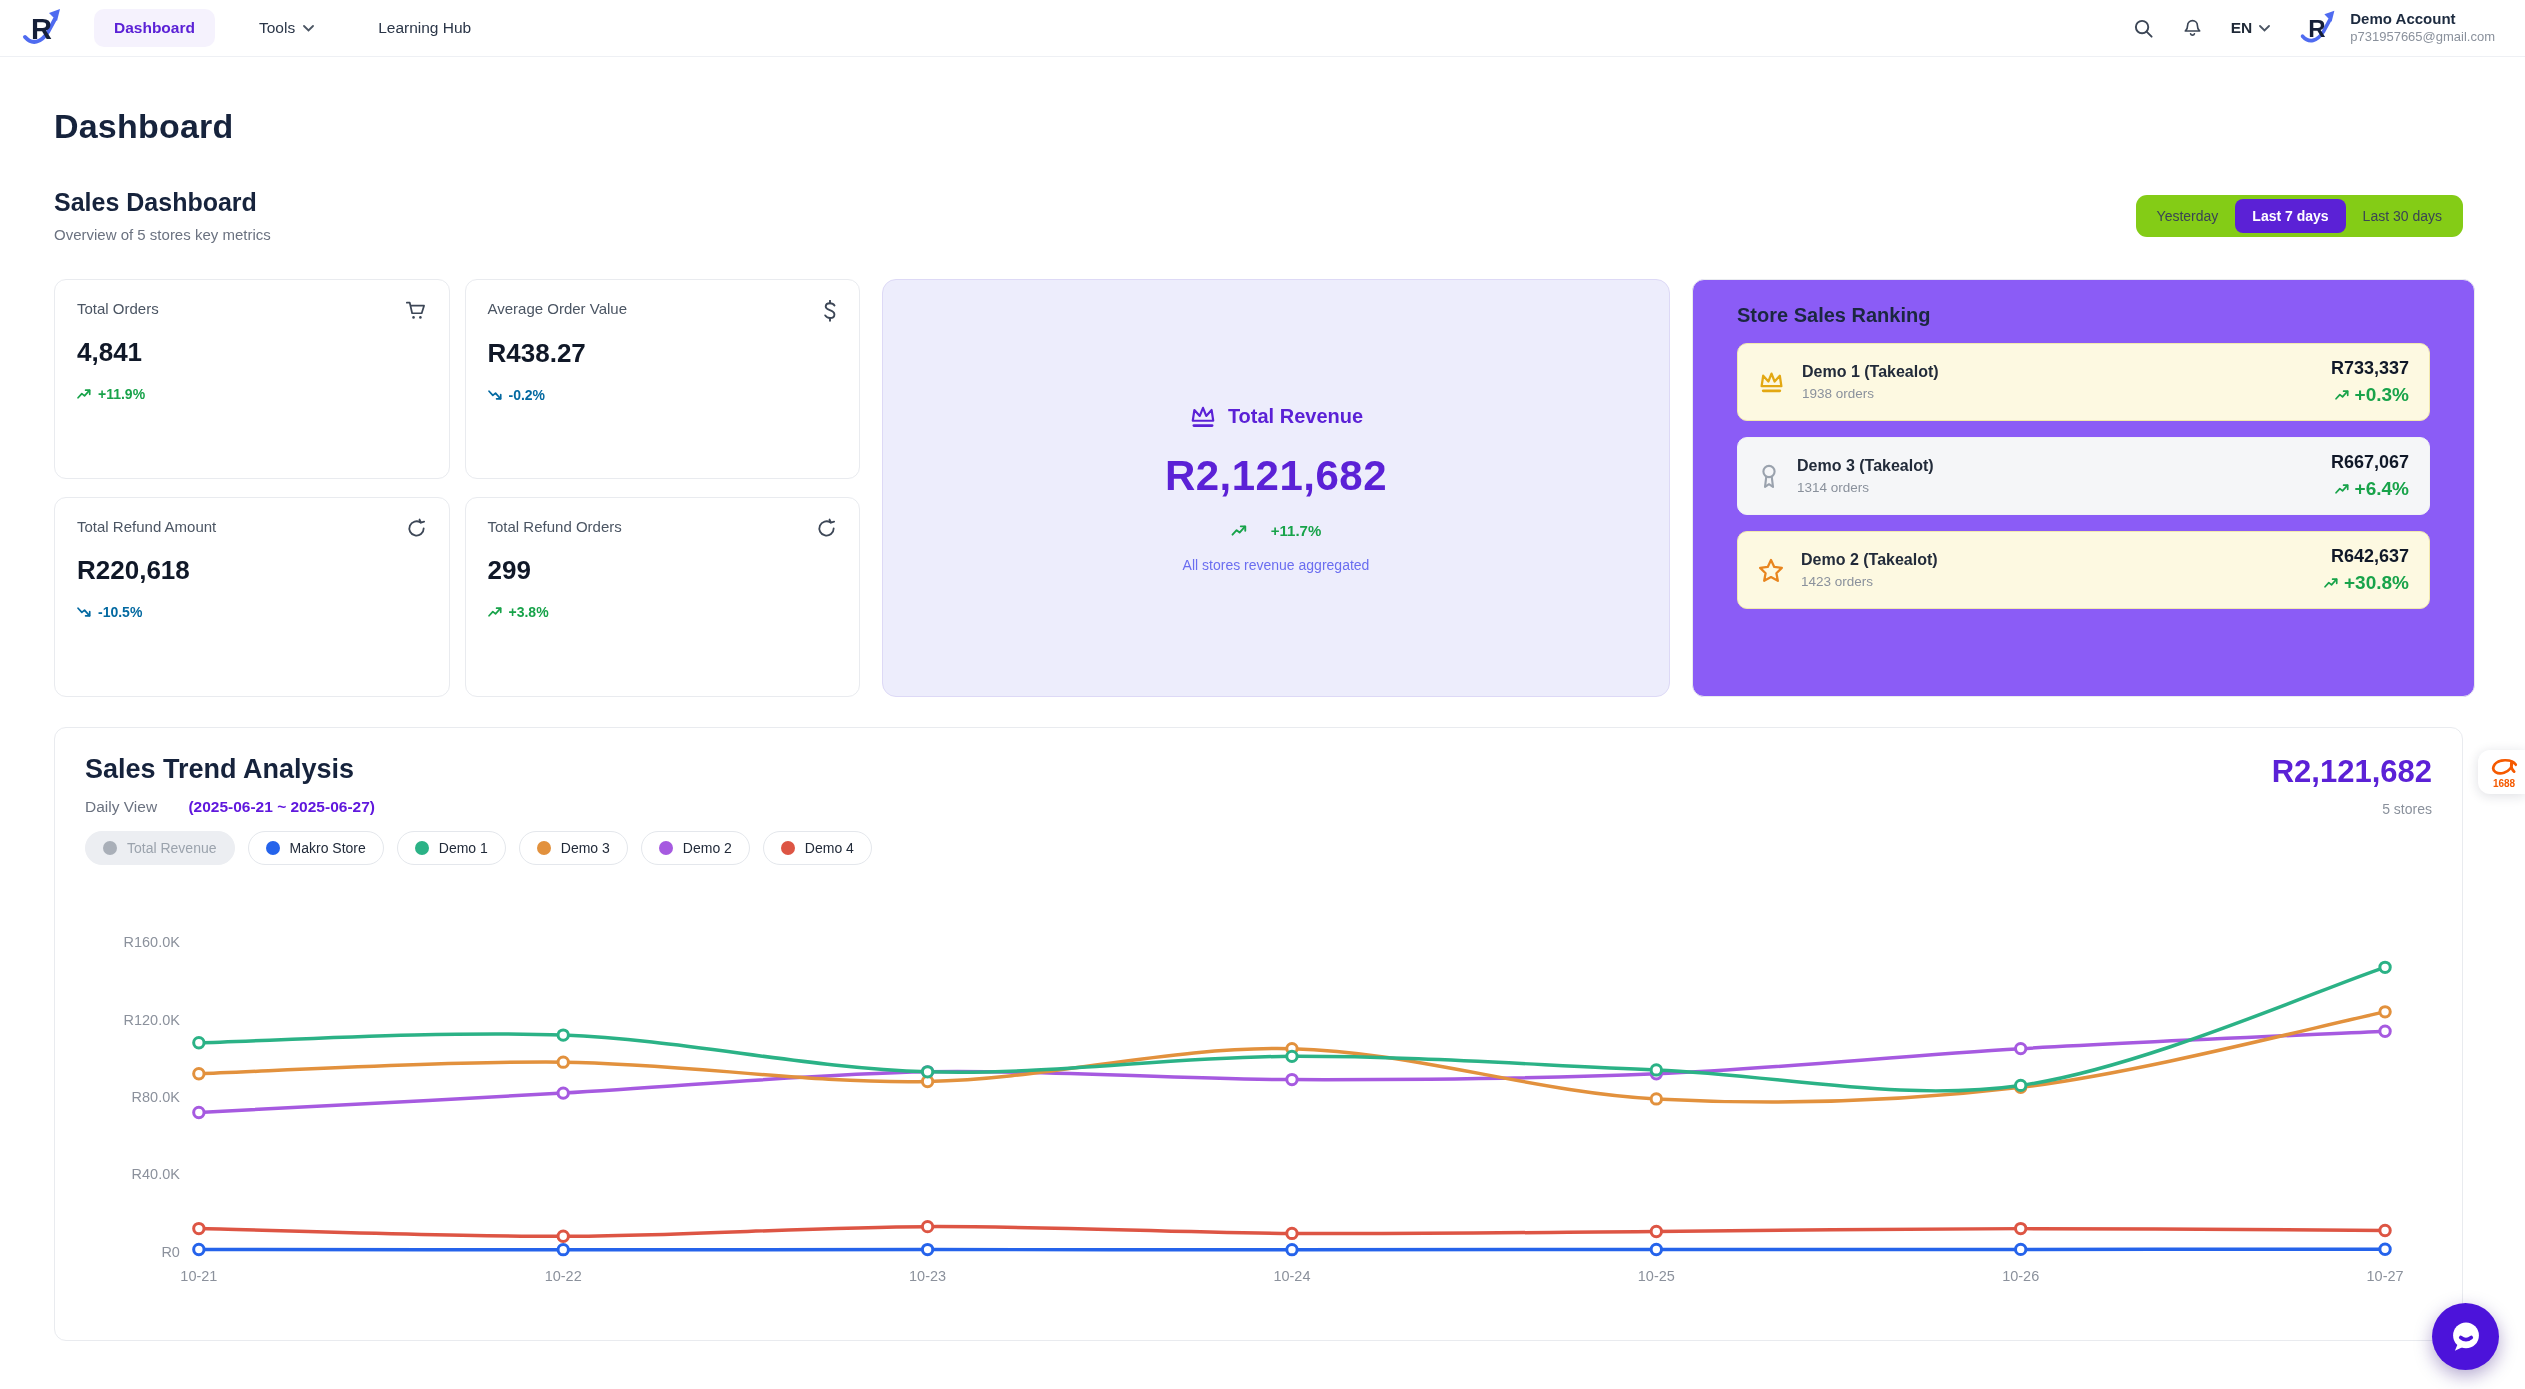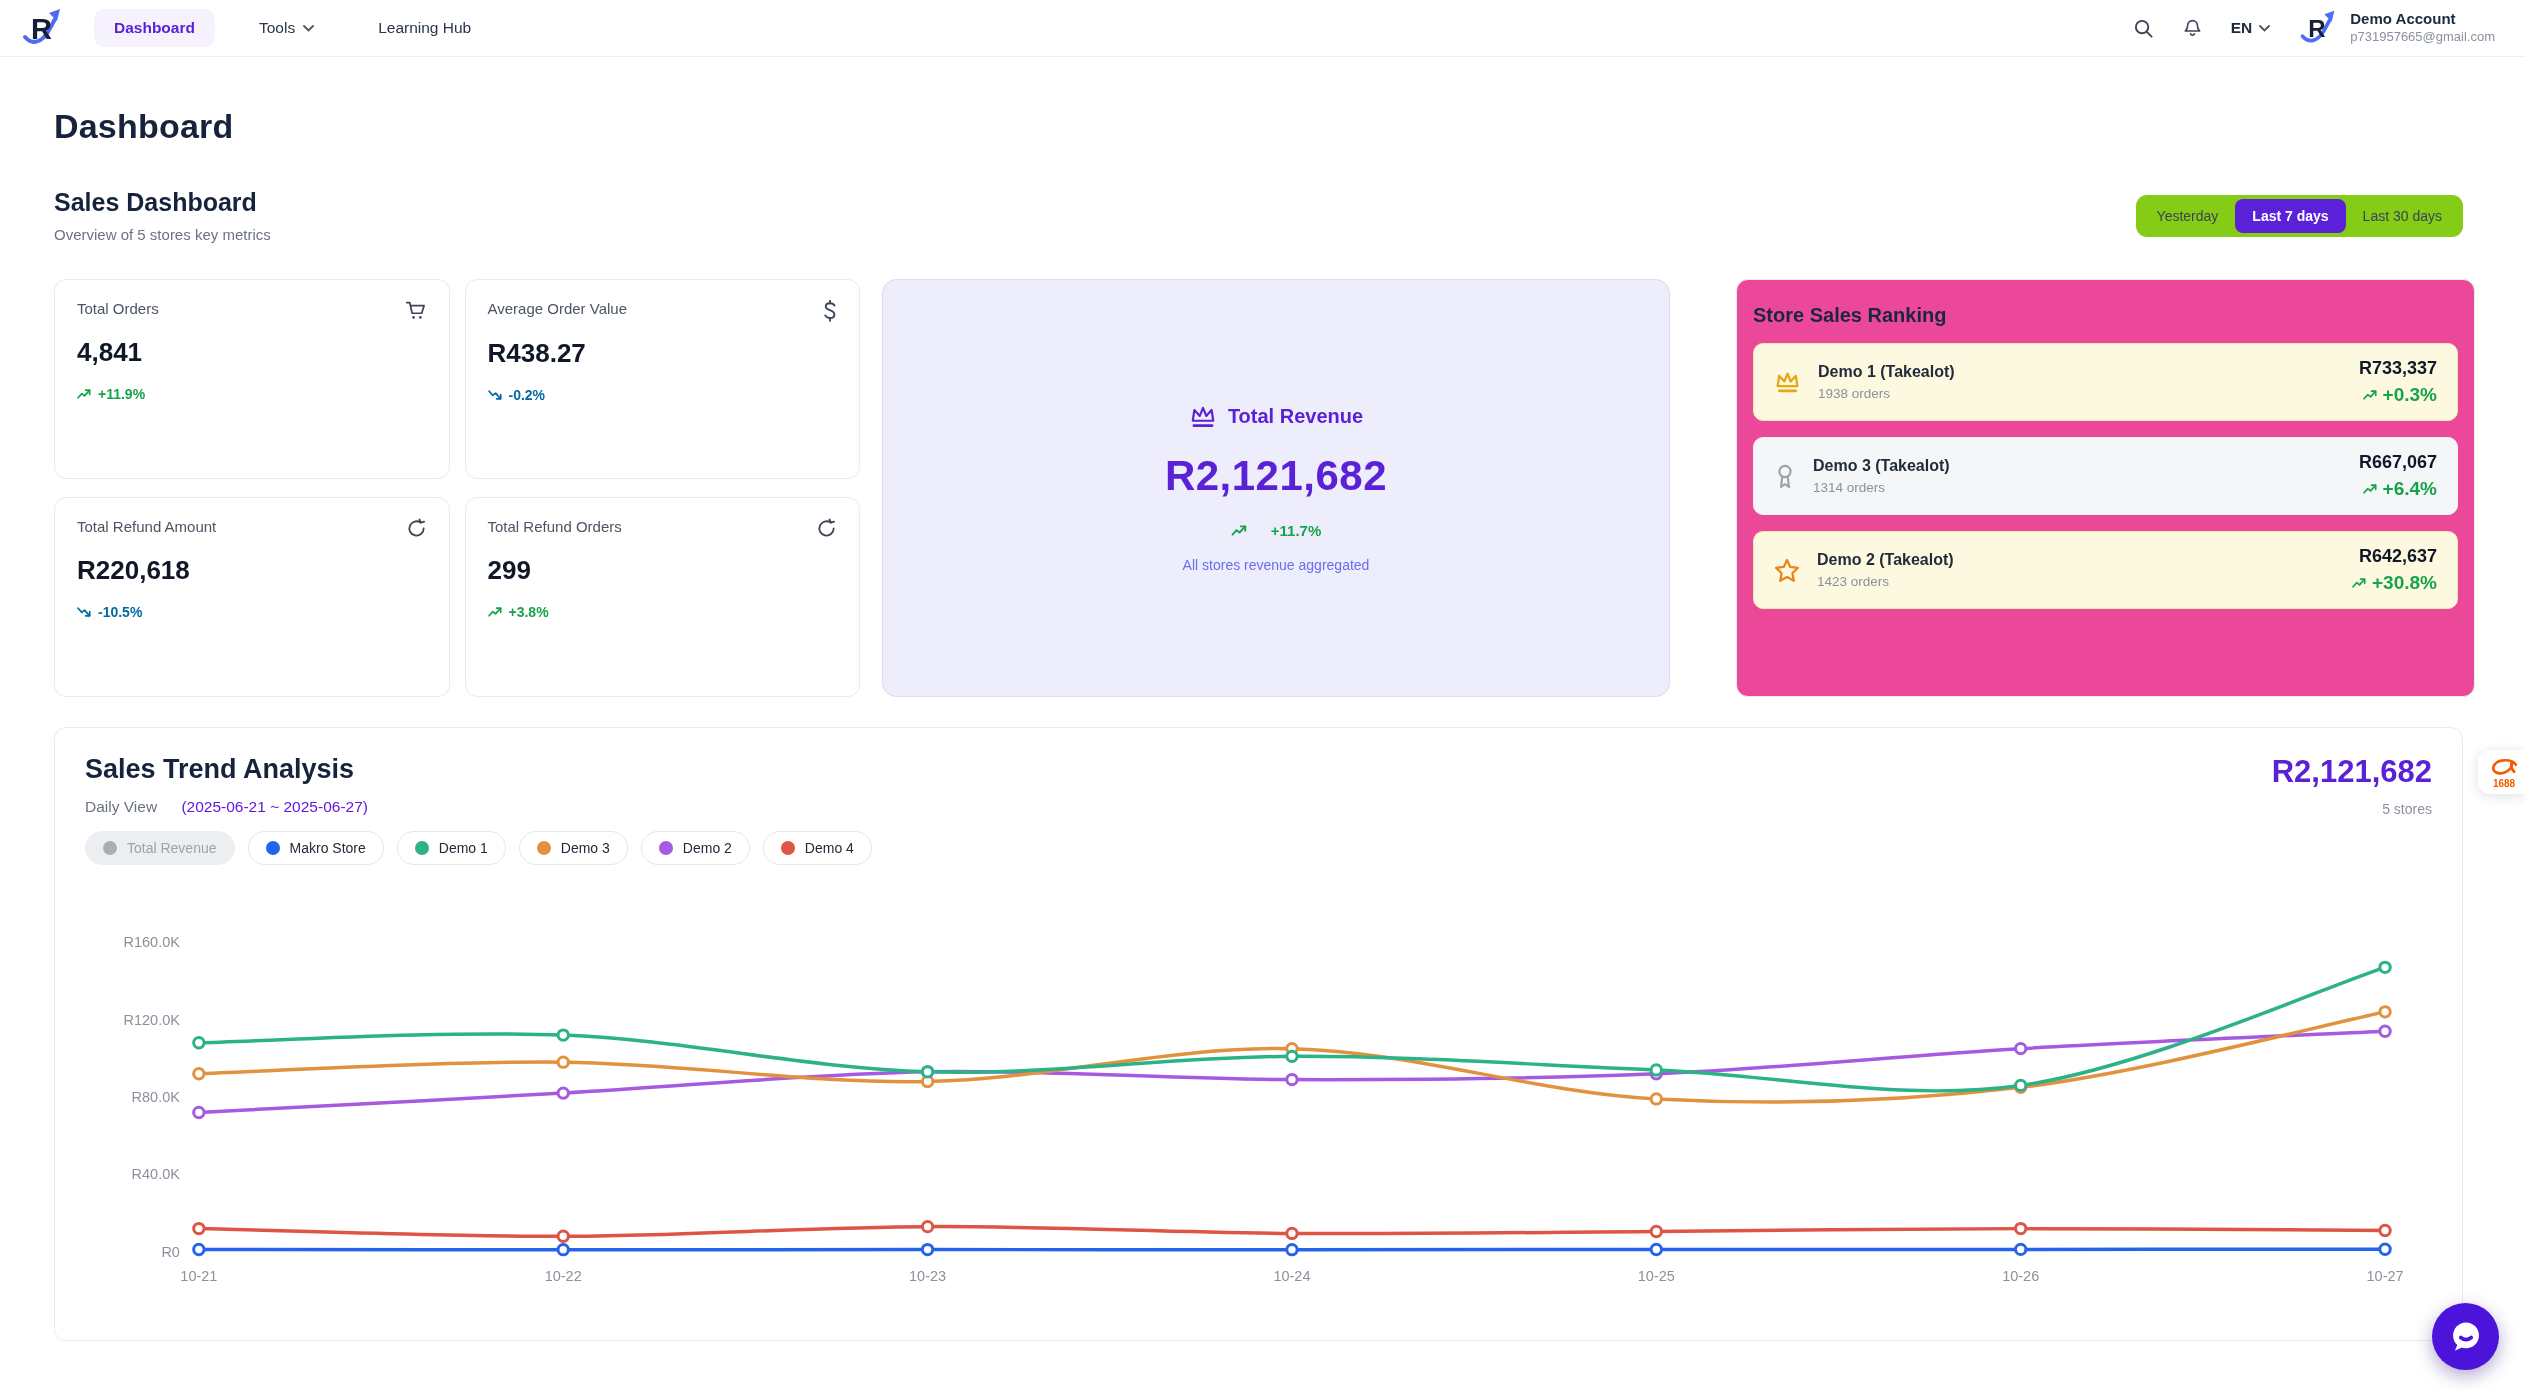--- a/index.html
+++ b/index.html
@@ -48,39 +48,39 @@
   .metric-value{font-size:26px;font-weight:800;color:#101828;margin-top:16px;}
   .metric-delta{margin-top:18px;font-size:14px;font-weight:700;display:flex;align-items:center;gap:7px;}
   .up{color:#18a34a;} .down{color:#0369a1;}
   .revenue-card{background:#ededfc;border:1px solid #ddd9f6;border-radius:14px;
     display:flex;flex-direction:column;align-items:center;justify-content:center;}
   .rev-head{display:flex;align-items:center;gap:11px;color:#5b21d6;font-size:20px;font-weight:700;}
   .rev-value{font-size:42px;font-weight:800;color:#5b21d6;margin-top:22px;letter-spacing:.5px;}
   .rev-delta{margin-top:22px;font-size:15px;font-weight:700;display:flex;align-items:center;gap:24px;}
   .rev-caption{margin-top:18px;font-size:14px;color:#6a6df0;}
   
-  .ranking-card{background:#ec4899;border:1px solid #e9ebef;border-radius:12px;padding:24px 16px;margin-left:44px;}
+  .ranking-card{background:#8b5cf6;border:1px solid #e9ebef;border-radius:12px;padding:24px 44px;}
   .ranking-title{font-size:20px;font-weight:800;color:#1b2740;}
   .rank-row{display:flex;align-items:center;gap:17px;border-radius:10px;padding:14px 20px;margin-top:16px;cursor:pointer;}
   .rank-row.hl{background:#fdf9e1;border:1px solid #f2e9ae;}
   .rank-row.nm{background:#f5f6f8;border:1px solid #f1f2f5;}
   .rank-info{flex:1;}
   .rank-name{font-size:16px;font-weight:700;color:#222b3a;}
   .rank-orders{font-size:13.5px;color:#8a919c;margin-top:5px;}
   .rank-right{text-align:right;}
   .rank-value{font-size:18px;font-weight:800;color:#101828;}
   .rank-delta{font-size:19px;font-weight:700;margin-top:5px;display:flex;align-items:center;gap:6px;justify-content:flex-end;}
   
   .trend-card{margin-top:30px;background:#fff;border:1px solid #e9ebef;border-radius:12px;
     padding:26px 30px;height:614px;}
   .trend-head{display:flex;justify-content:space-between;align-items:flex-start;}
   .trend-title{font-size:27px;font-weight:800;color:#16233c;}
   .trend-sub{margin-top:13px;font-size:15.5px;}
   .view-label{color:#6b7280;}
-  .date-range{color:#6018dd;font-weight:400;margin-left:20px;}
+  .date-range{color:#6018dd;font-weight:700;margin-left:27px;}
   .legend{display:flex;gap:13px;margin-top:15px;}
   .chip{display:flex;align-items:center;gap:10px;border:1px solid #e4e7ec;border-radius:999px;
     padding:8px 17px;font-size:14px;color:#222b3a;background:#fff;cursor:pointer;}
   .chip.disabled{background:#eceef2;border-color:#eceef2;color:#9ba3ad;}
   .dot{width:14px;height:14px;border-radius:50%;}
   .trend-total{font-size:31px;font-weight:800;color:#5b21d6;text-align:right;}
   .trend-stores{font-size:14px;color:#8a919c;text-align:right;margin-top:11px;}
   .chart-wrap{margin-top:2px;}
   
   .badge-1688{position:absolute;right:0;top:750px;background:#fff;border-radius:12px 0 0 12px;

